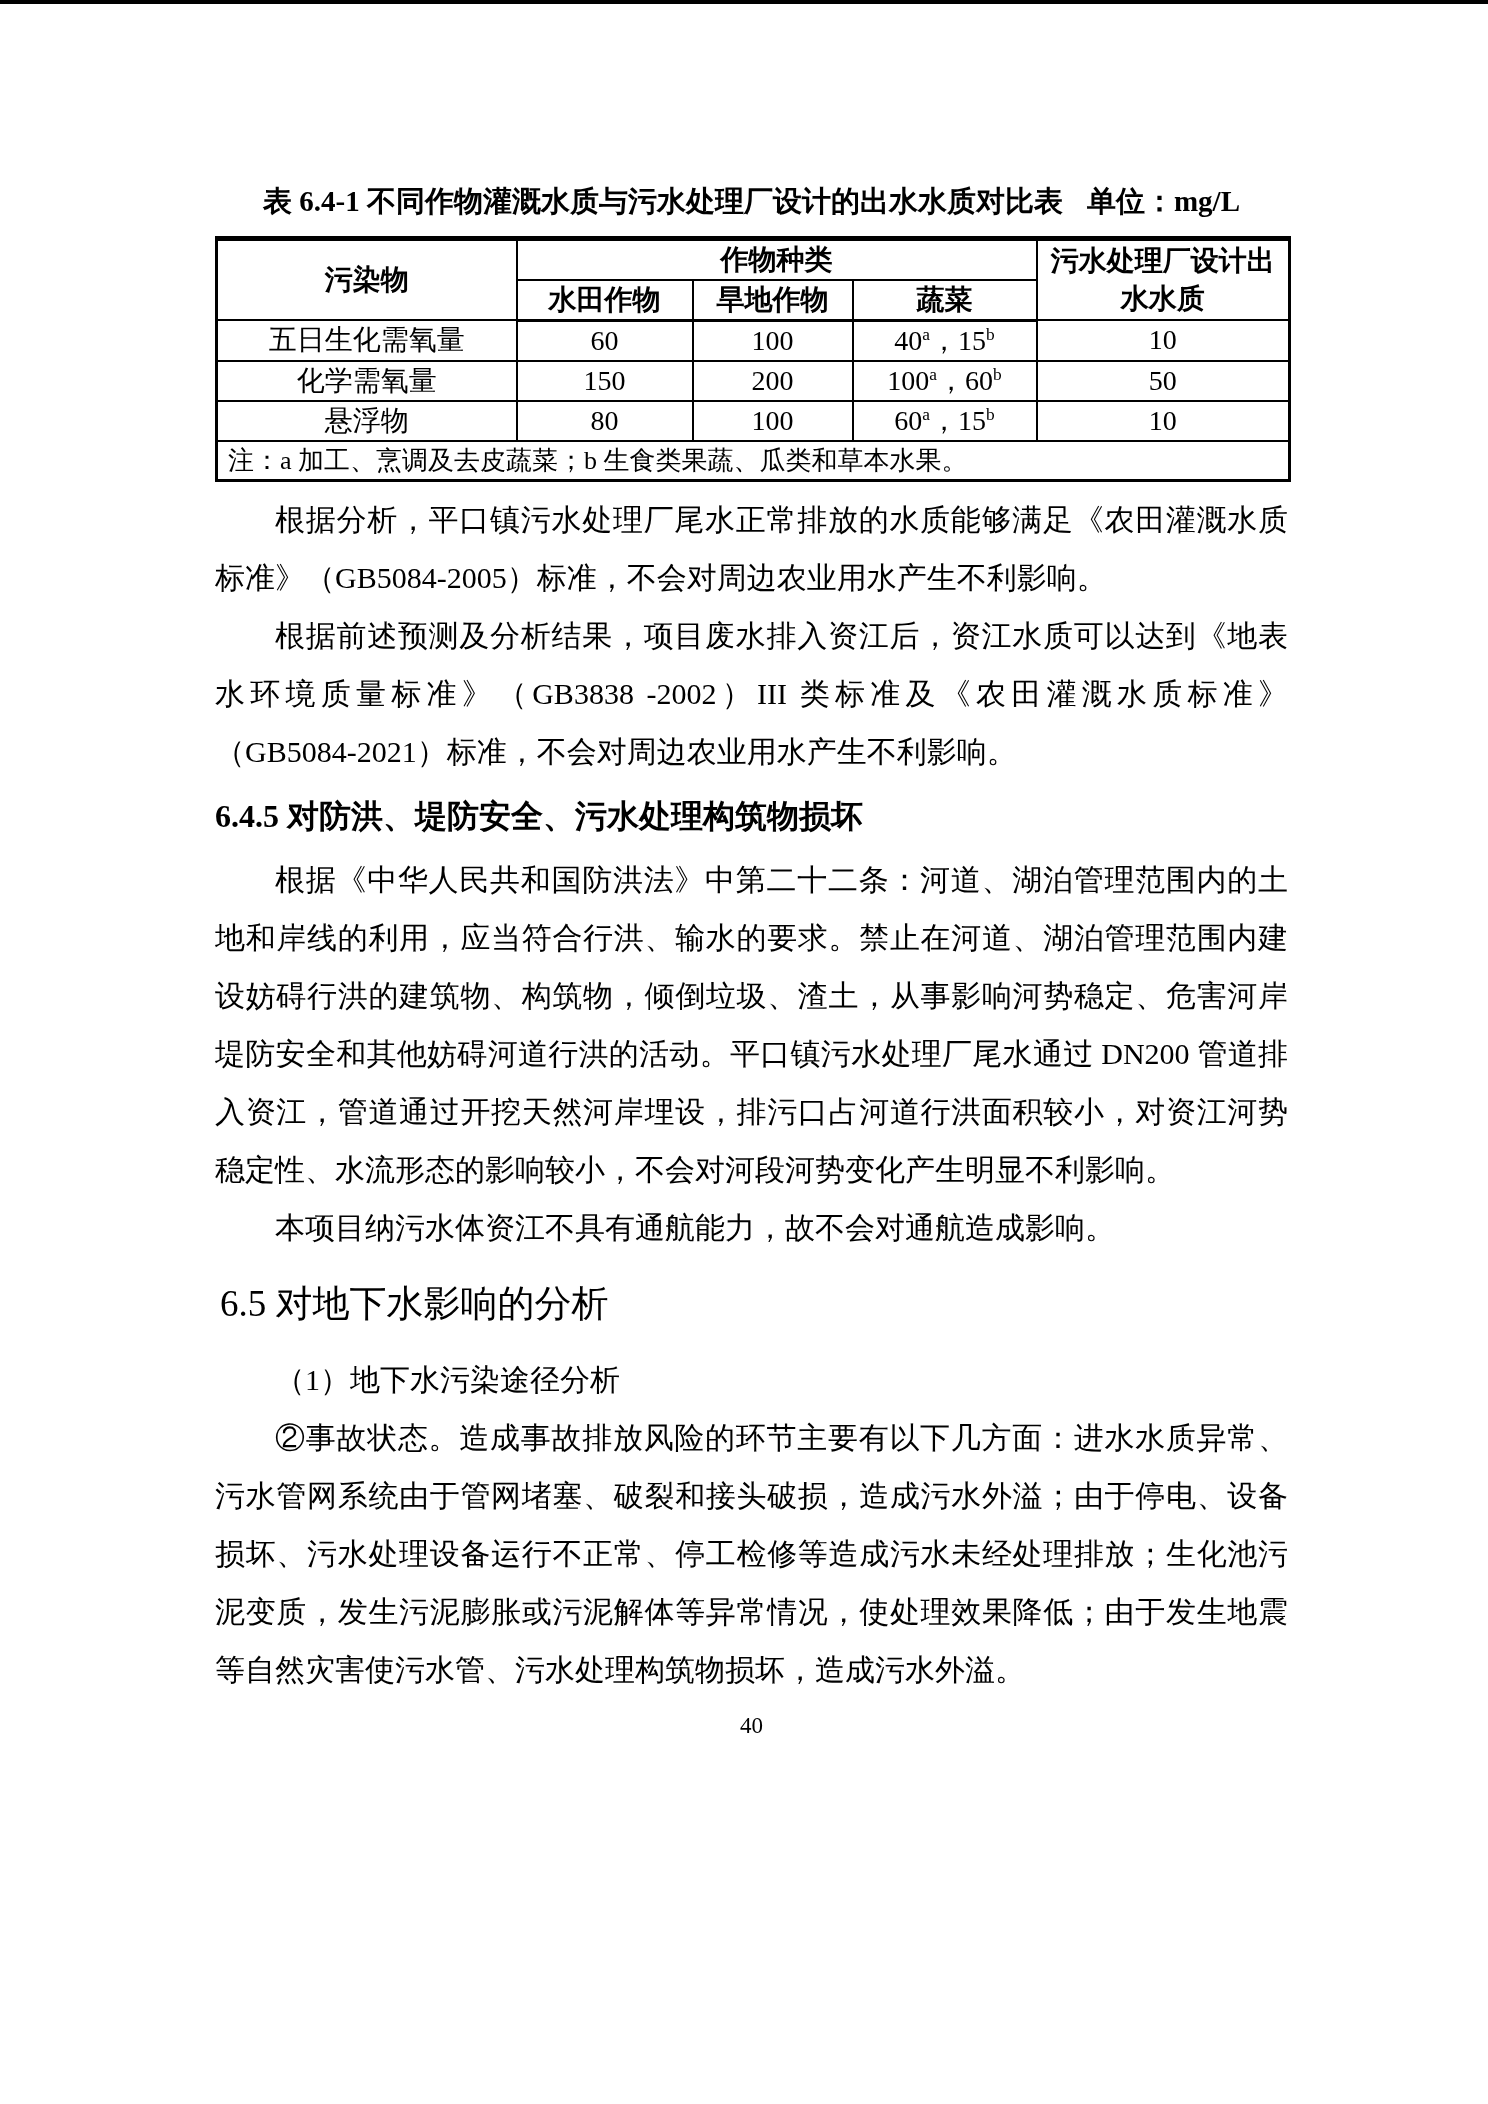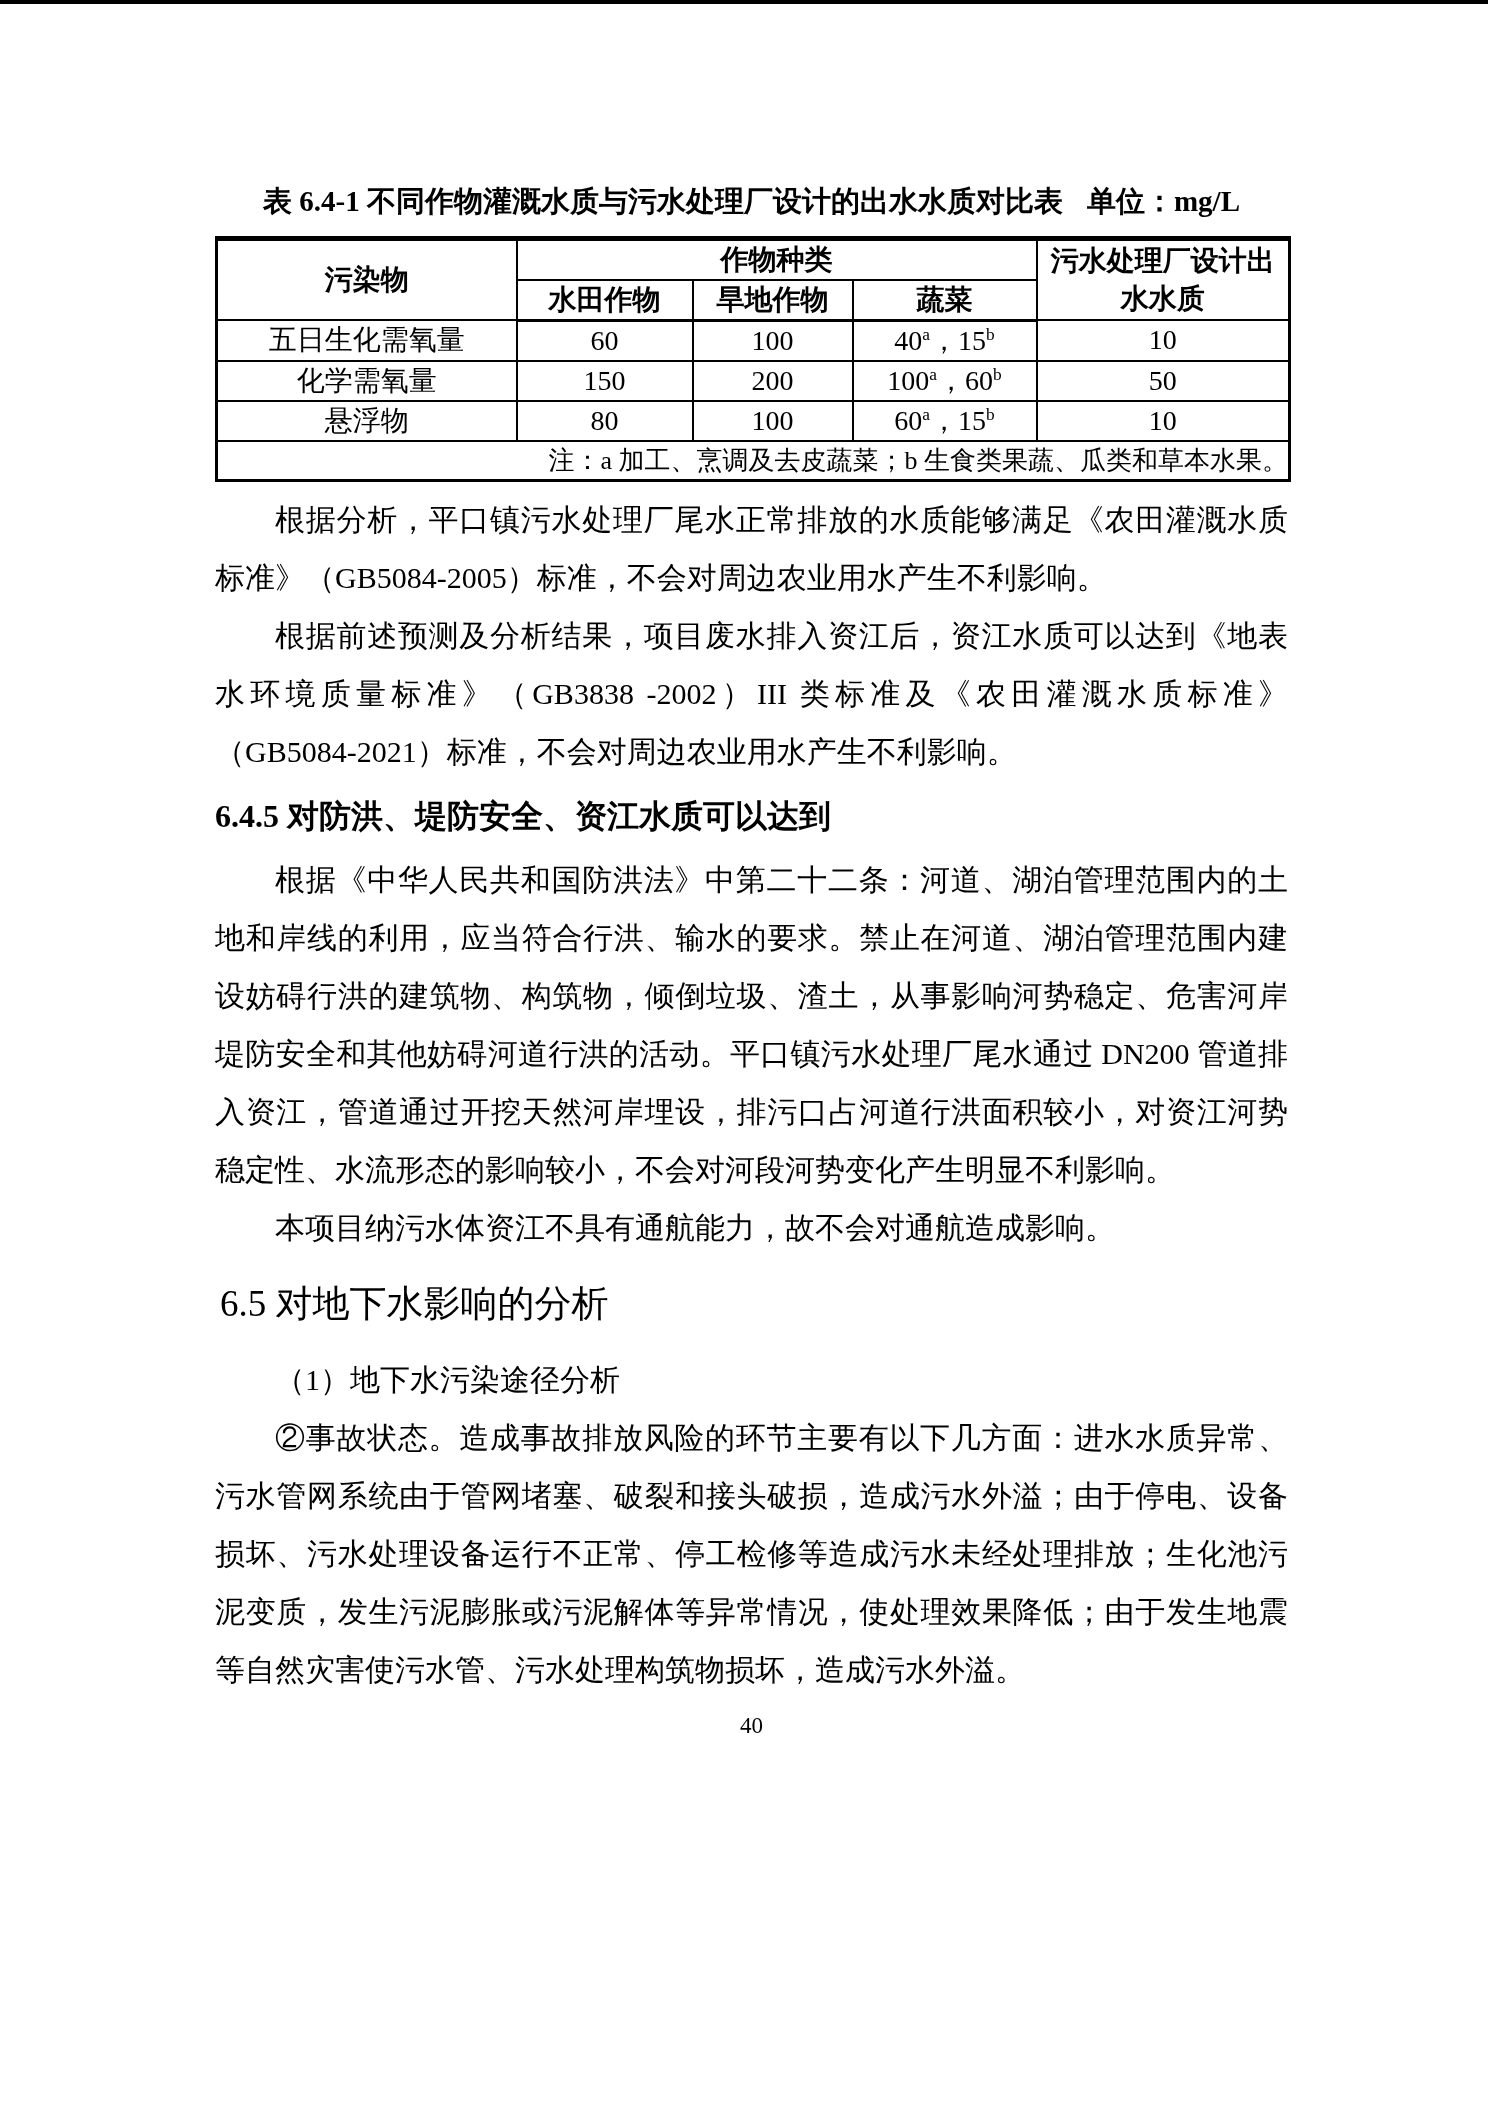--- a/index.html
+++ b/index.html
@@ -47,21 +47,21 @@
     font-size: 28px;
     padding: 0;
   }
   table.cmp td.th { font-weight: bold; line-height: 1.35; }
   tr.hA td { height: 36px; }
   tr.hB td { height: 40px; border-bottom: 3px solid #000000; margin-left: 25px; }
   td.span2 { border-bottom: 3px solid #000; }
   tr.data td { height: 37px; }
   tr.noterow td {
     height: 40px;
-    text-align: right;
+    text-align: left;
     font-size: 26px;
     padding-left: 10px;
   }
   sup { font-size: 0.62em; vertical-align: super; line-height: 0; }
 
   p.body {
     margin: 0;
     font-size: 30px;
     line-height: 58px;
     text-align: justify;
@@ -144,21 +144,21 @@
 
       <tr class="noterow">
         <td colspan="5">注：a 加工、烹调及去皮蔬菜；b 生食类果蔬、瓜类和草本水果。</td>
       </tr>
     </tbody>
   </table>
 
   <p class="body first">根据分析，平口镇污水处理厂尾水正常排放的水质能够满足《农田灌溉水质标准》（GB5084-2005）标准，不会对周边农业用水产生不利影响。</p>
   <p class="body">根据前述预测及分析结果，项目废水排入资江后，资江水质可以达到《地表水环境质量标准》（GB3838 -2002）III 类标准及《农田灌溉水质标准》（GB5084-2021）标准，不会对周边农业用水产生不利影响。</p>
 
-  <h2 class="h645">6.4.5 对防洪、堤防安全、资江水质可以达到</h2>
+  <h2 class="h645">6.4.5 对防洪、堤防安全、污水处理构筑物损坏</h2>
 
   <p class="body">根据《中华人民共和国防洪法》中第二十二条：河道、湖泊管理范围内的土地和岸线的利用，应当符合行洪、输水的要求。禁止在河道、湖泊管理范围内建设妨碍行洪的建筑物、构筑物，倾倒垃圾、渣土，从事影响河势稳定、危害河岸堤防安全和其他妨碍河道行洪的活动。平口镇污水处理厂尾水通过 DN200 管道排入资江，管道通过开挖天然河岸埋设，排污口占河道行洪面积较小，对资江河势稳定性、水流形态的影响较小，不会对河段河势变化产生明显不利影响。</p>
   <p class="body">本项目纳污水体资江不具有通航能力，故不会对通航造成影响。</p>
 
   <h1 class="h65">6.5 对地下水影响的分析</h1>
 
   <p class="body">（1）地下水污染途径分析</p>
   <p class="body">②事故状态。造成事故排放风险的环节主要有以下几方面：进水水质异常、污水管网系统由于管网堵塞、破裂和接头破损，造成污水外溢；由于停电、设备损坏、污水处理设备运行不正常、停工检修等造成污水未经处理排放；生化池污泥变质，发生污泥膨胀或污泥解体等异常情况，使处理效果降低；由于发生地震等自然灾害使污水管、污水处理构筑物损坏，造成污水外溢。</p>
 
   <div class="page-number">40</div>

